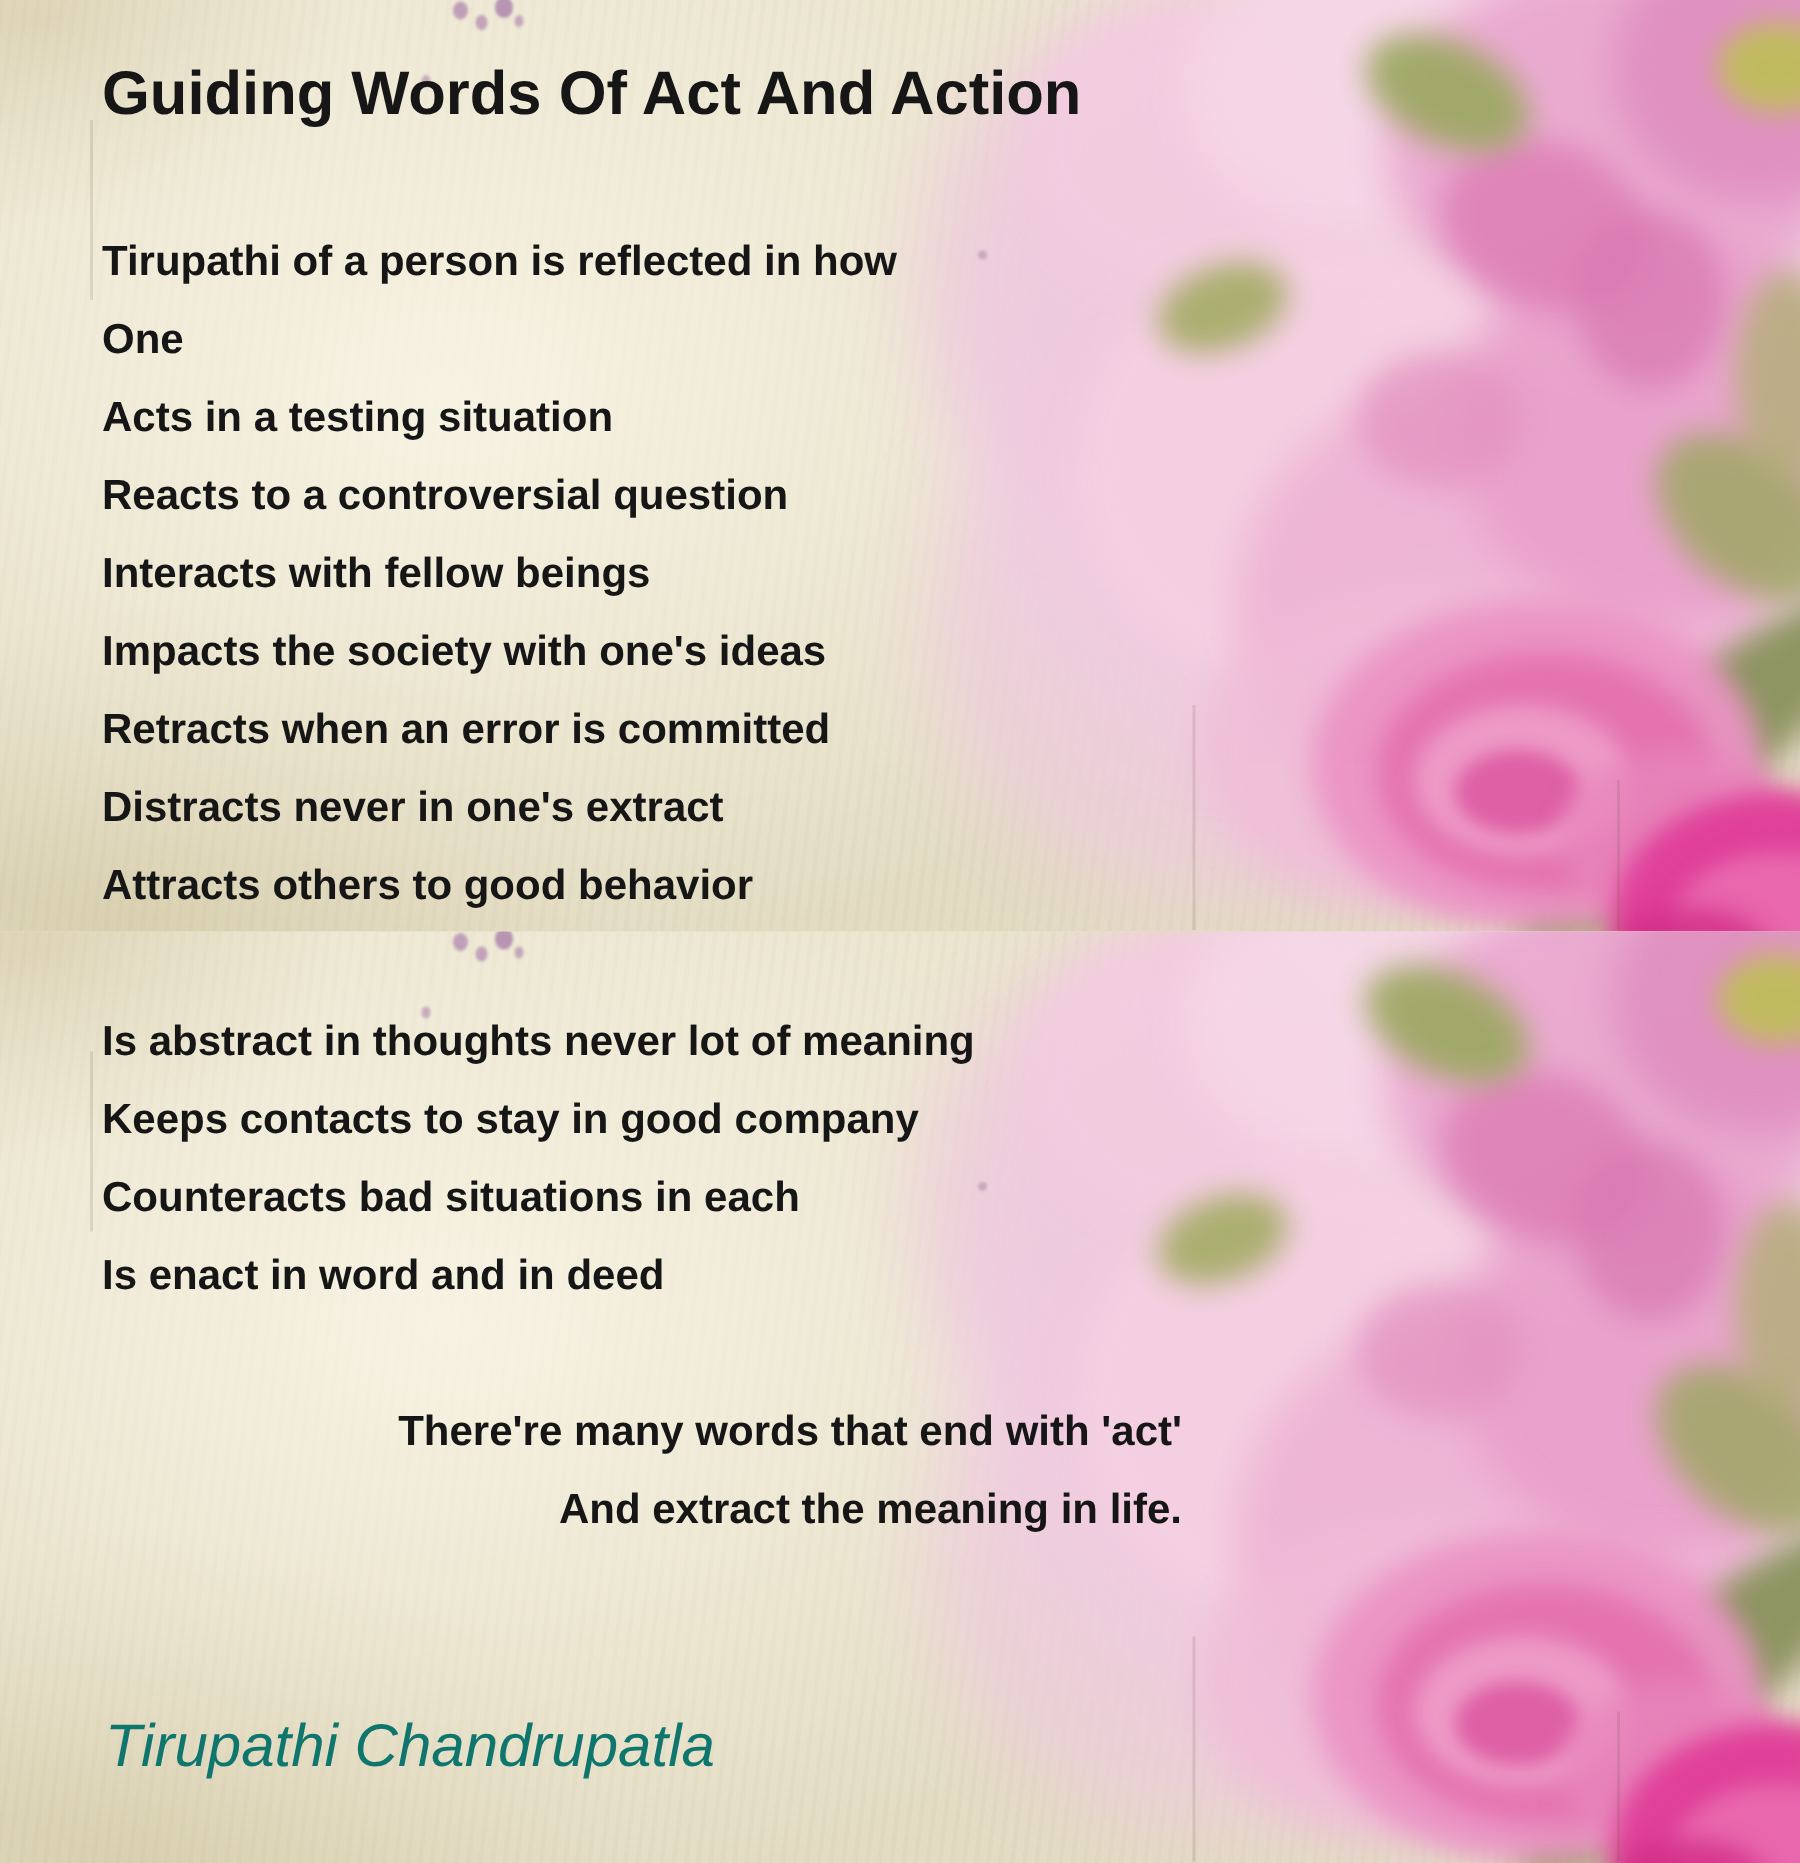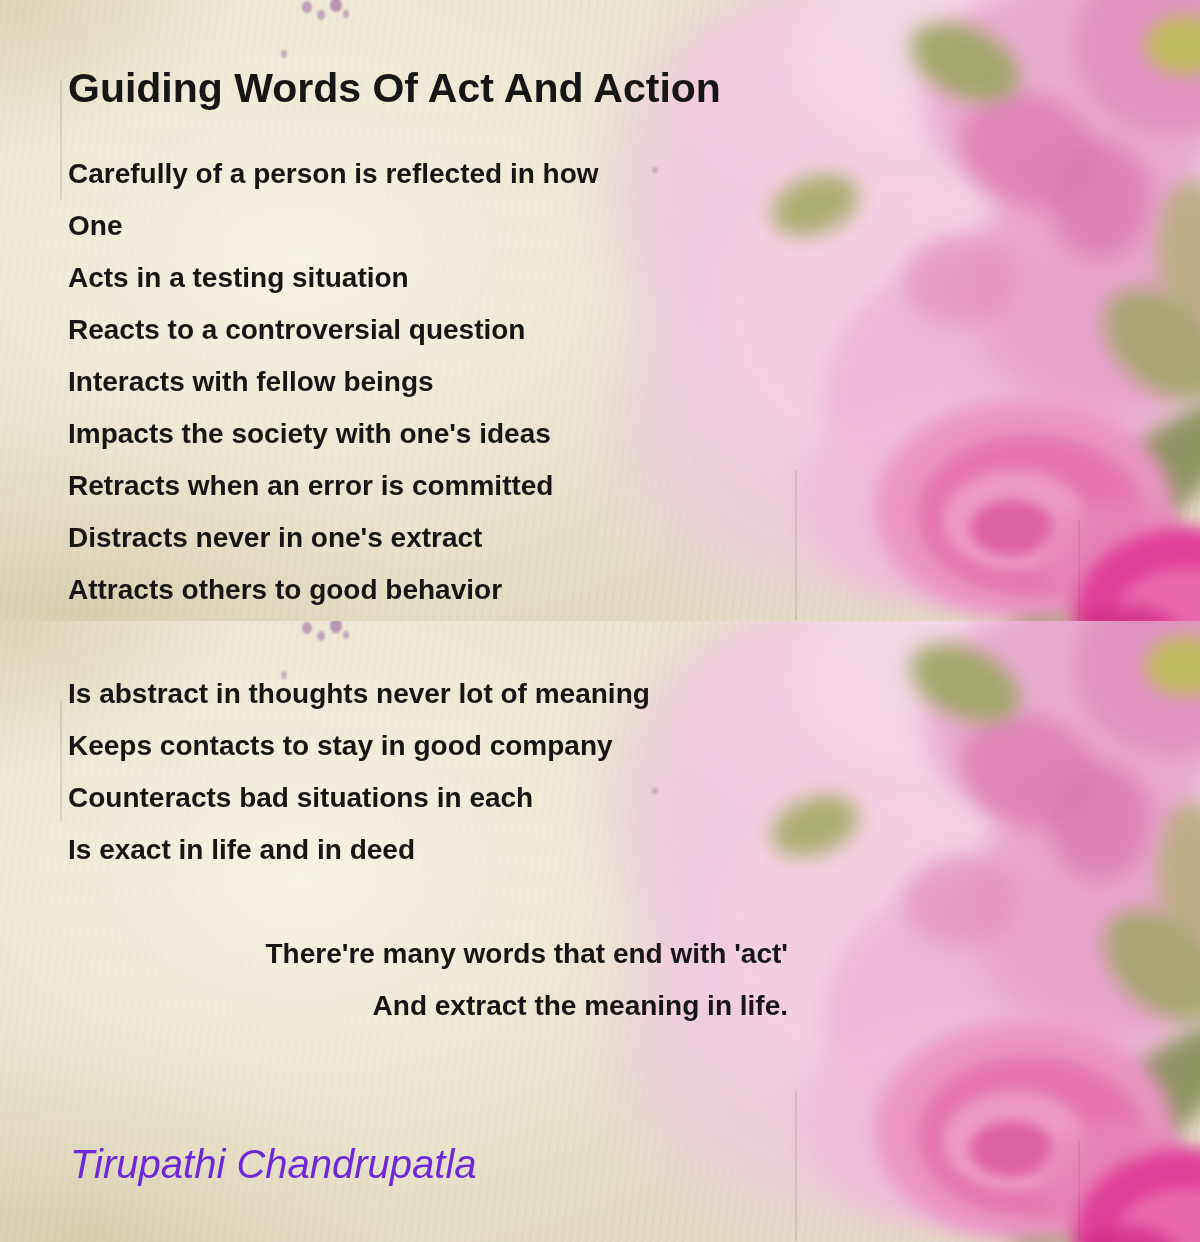--- a/index.html
+++ b/index.html
@@ -33,37 +33,37 @@
 
   .blob { position: absolute; border-radius: 50%; }
   .scratch { position: absolute; width: 2px; background: rgba(90,75,50,.14); }
 
   
   .content {
     position: absolute; inset: 0; z-index: 5;
     color: var(--text-color, #161616);
   }
   .title {
-    position: absolute; left: 68px; top: 66px; margin: 0;
+    position: absolute; left: 68px; top: 40px; margin: 0;
     font-size: 41px; font-weight: 700; line-height: 1.1;
     letter-spacing: 0px; color: var(--text-color, #161616);
   }
   .stanza { position: absolute; left: 68px; width: 720px; }
   .stanza-0 { top: 148px; }
   .stanza-1 { top: 668px; }
   .stanza-2 { top: 928px; text-align: right; }
   .line {
     height: 52px; line-height: 52px;
     font-size: 28px; font-weight: 700;
     white-space: nowrap;
   }
   .author {
     position: absolute; left: 70px; top: 1142px; margin: 0;
     font-size: 40px; font-style: italic; font-weight: 400;
-    color: #6d28d9;
+    color: #0f766e;
   }
 </style>
 </head>
 <body>
 
 <div class="page">
 
   <div class="tile tile-0">
       <div class="blob" style="left: 640px; top: -30px; width: 680px; height: 580px; background: rgb(242, 211, 229); opacity: 0.85; filter: blur(30px); transform: rotate(0deg);"></div>
       <div class="blob" style="left: 620px; top: 240px; width: 400px; height: 360px; background: rgb(239, 201, 223); opacity: 0.7; filter: blur(28px); transform: rotate(0deg);"></div>
@@ -141,35 +141,35 @@
       <div class="blob" style="left: 281px; top: 50px; width: 6px; height: 8px; background: rgb(183, 146, 180); opacity: 0.7; filter: blur(1px); transform: rotate(0deg);"></div>
       <div class="blob" style="left: 652px; top: 167px; width: 6px; height: 6px; background: rgb(169, 139, 166); opacity: 0.55; filter: blur(1px); transform: rotate(0deg);"></div>
       <div class="scratch" style="left: 795px; top: 470px; height: 150px;"></div>
       <div class="scratch" style="left: 1078px; top: 520px; height: 100px;"></div>
       <div class="scratch" style="left: 60px; top: 80px; height: 120px;"></div>
     </div>
 
   <div class="content">
     <h1 class="title">Guiding Words Of Act And Action</h1>
     <div class="stanza stanza-0">
-        <div class="line">Carefully of a person is reflected in how</div>
+        <div class="line">Tirupathi of a person is reflected in how</div>
         <div class="line">One</div>
         <div class="line">Acts in a testing situation</div>
         <div class="line">Reacts to a controversial question</div>
         <div class="line">Interacts with fellow beings</div>
         <div class="line">Impacts the society with one's ideas</div>
         <div class="line">Retracts when an error is committed</div>
         <div class="line">Distracts never in one's extract</div>
         <div class="line">Attracts others to good behavior</div>
       </div>
     <div class="stanza stanza-1">
         <div class="line">Is abstract in thoughts never lot of meaning</div>
         <div class="line">Keeps contacts to stay in good company</div>
         <div class="line">Counteracts bad situations in each</div>
-        <div class="line">Is exact in life and in deed</div>
+        <div class="line">Is enact in word and in deed</div>
       </div>
     <div class="stanza stanza-2">
         <div class="line">There're many words that end with 'act'</div>
         <div class="line">And extract the meaning in life.</div>
       </div>
     <p class="author">Tirupathi Chandrupatla</p>
   </div>
 
 </div>
 

